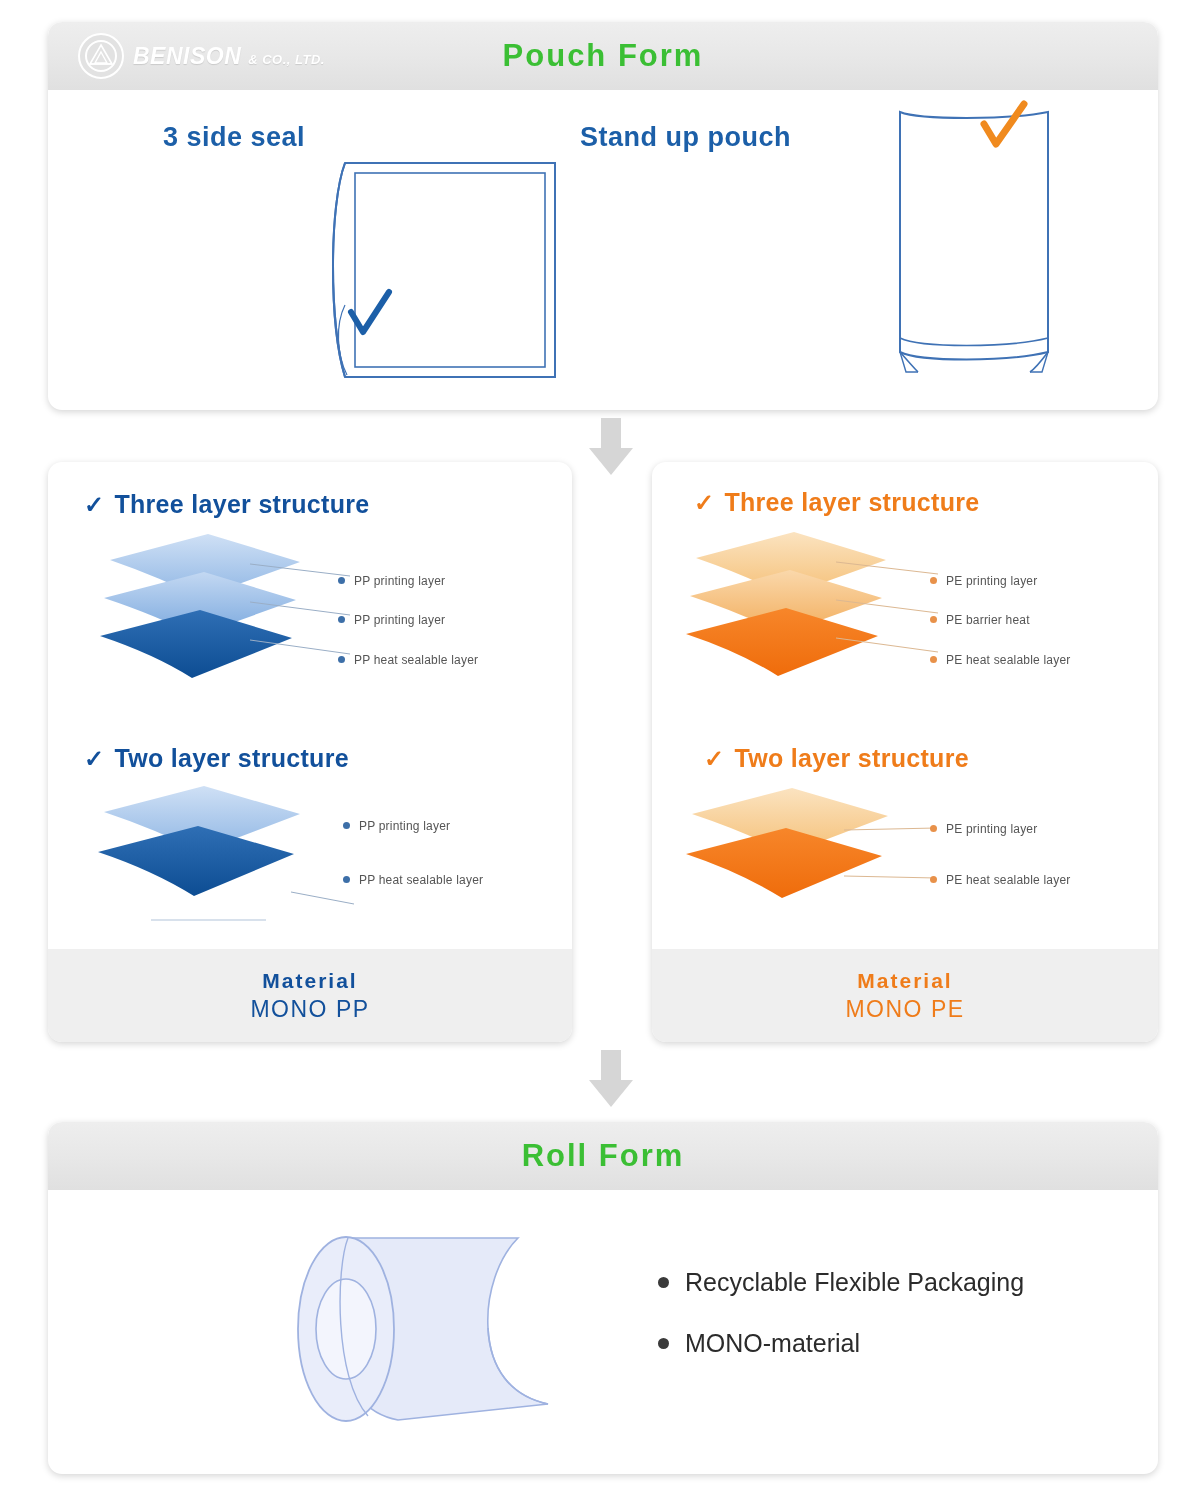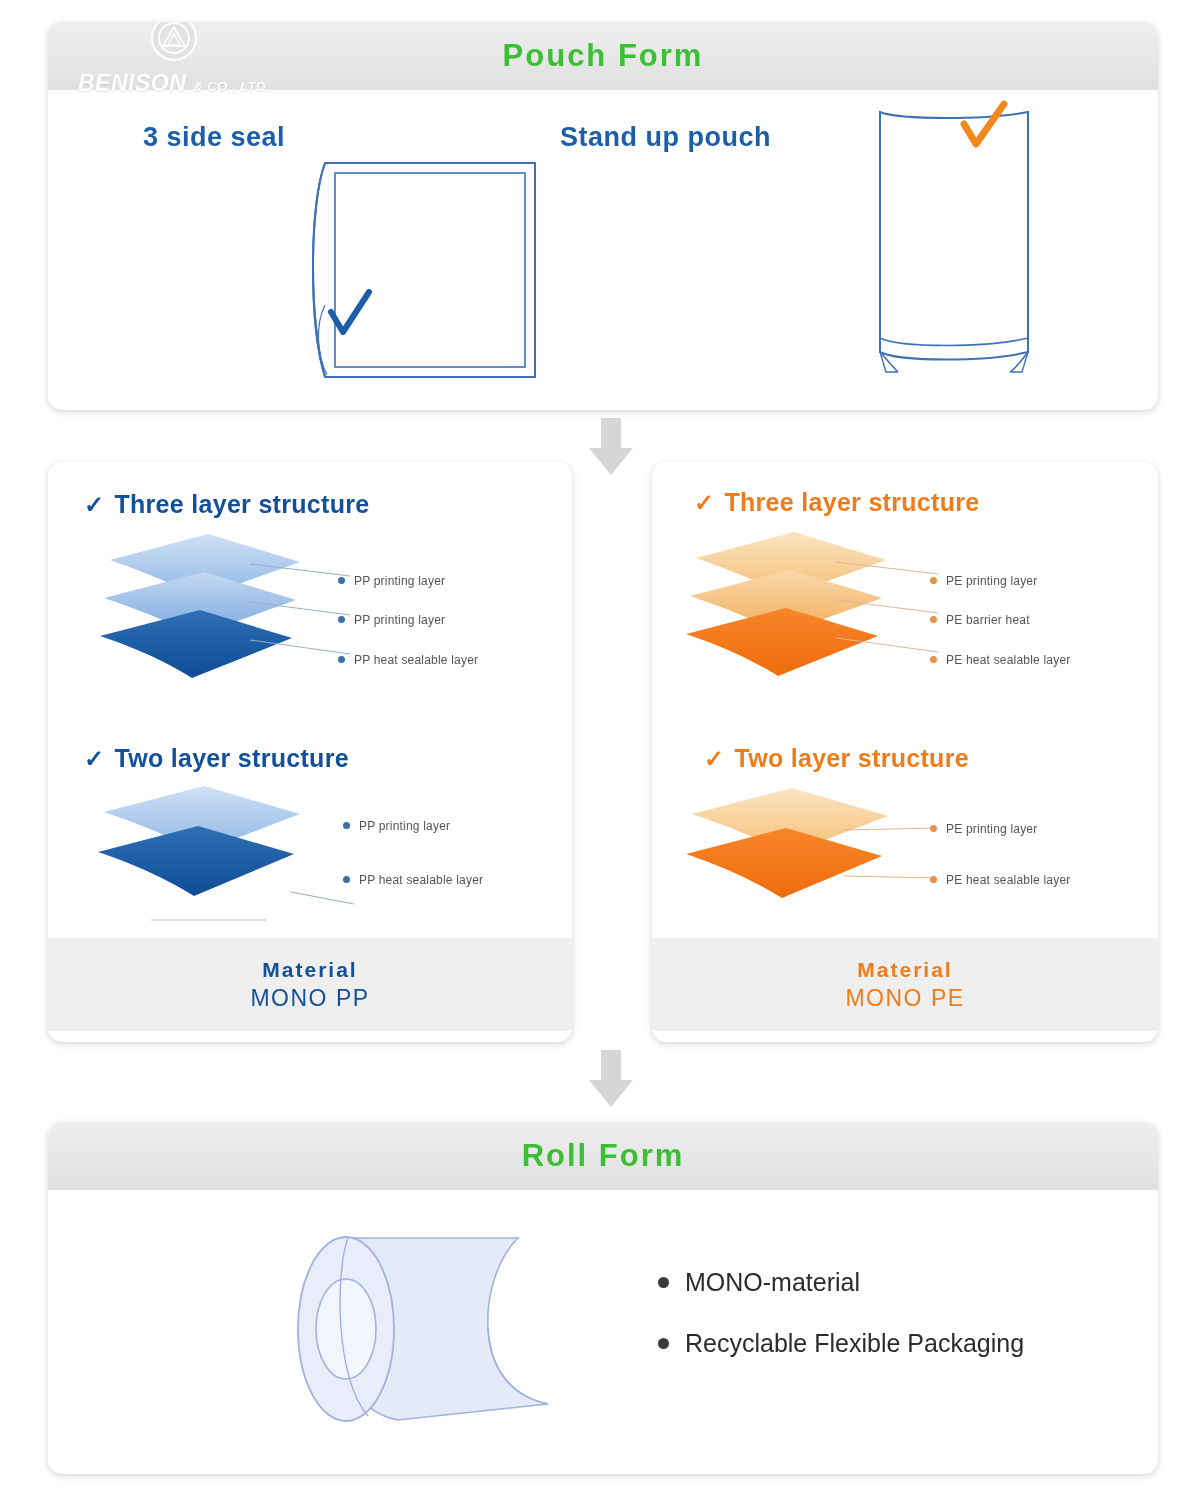--- a/index.html
+++ b/index.html
@@ -47,21 +47,20 @@
 
   
   .logo {
     position: absolute;
     left: 30px;
     top: 50%;
     transform: translateY(-50%);
     display: flex;
     align-items: center;
     gap: 9px;
-    flex-direction: column;
   }
   .logo-mark {
     width: 42px;
     height: 42px;
     border-radius: 50%;
     border: 2px solid #ffffff;
     background: #e2e2e2;
     position: relative;
     display: flex;
     align-items: center;
@@ -84,20 +83,21 @@
   
   #pouch-card {
     left: 48px;
     top: 22px;
     width: 1110px;
     height: 388px;
   }
   .pouch-body {
     position: relative;
     height: 320px;
+    margin-left: 20px;
   }
   .pouch-label {
     position: absolute;
     font-size: 27px;
     font-weight: bold;
     color: #1c5fa8;
     letter-spacing: 0.5px;
   }
   #label-3side { left: 95px; top: 32px; }
   #label-standup { left: 512px; top: 32px; }
@@ -165,21 +165,21 @@
     position: relative;
     top: -1px;
   }
   .dot-blue { background: #3d6fa8; }
   .dot-orange { background: #e8914a; }
 
   .material-band {
     position: absolute;
     left: 0;
     right: 0;
-    bottom: 11px;
+    bottom: 0;
     height: 93px;
     background: #efefef;
     display: flex;
     flex-direction: column;
     align-items: center;
     justify-content: center;
     gap: 3px;
   }
   .material-band .m-label {
     font-size: 21px;
@@ -462,23 +462,23 @@
           <path d="M100 10 L270 10 C250 30, 238 66, 240 100 C242 140, 262 168, 300 176 L150 192 C118 186, 96 160, 94 120 C92 70, 96 32, 100 10 Z" fill="#e5eaf9" stroke="#9fb2e0" stroke-width="1.6"></path>
           <ellipse cx="98" cy="101" rx="48" ry="92" fill="#e9edfa" stroke="#9fb2e0" stroke-width="1.8"></ellipse>
           <ellipse cx="98" cy="101" rx="30" ry="50" fill="#f3f5fd" stroke="#9fb2e0" stroke-width="1.6"></ellipse>
           <path d="M240 100 C242 140, 262 168, 300 176" fill="none" stroke="#9fb2e0" stroke-width="1.6"></path>
           <path d="M100 10 C88 40, 86 150, 120 188" fill="none" stroke="#9fb2e0" stroke-width="1.4"></path>
         </svg>
       </div>
 
       <div class="roll-list">
         <div class="roll-item">
+          <span class="bullet"></span><span>Recyclable Flexible Packaging</span>
+        </div>
+        <div class="roll-item">
           <span class="bullet"></span><span>MONO-material</span>
         </div>
-        <div class="roll-item">
-          <span class="bullet"></span><span>Recyclable Flexible Packaging</span>
-        </div>
       </div>
 
     </div>
   </div>
 
 </div>
 
 </body></html>

